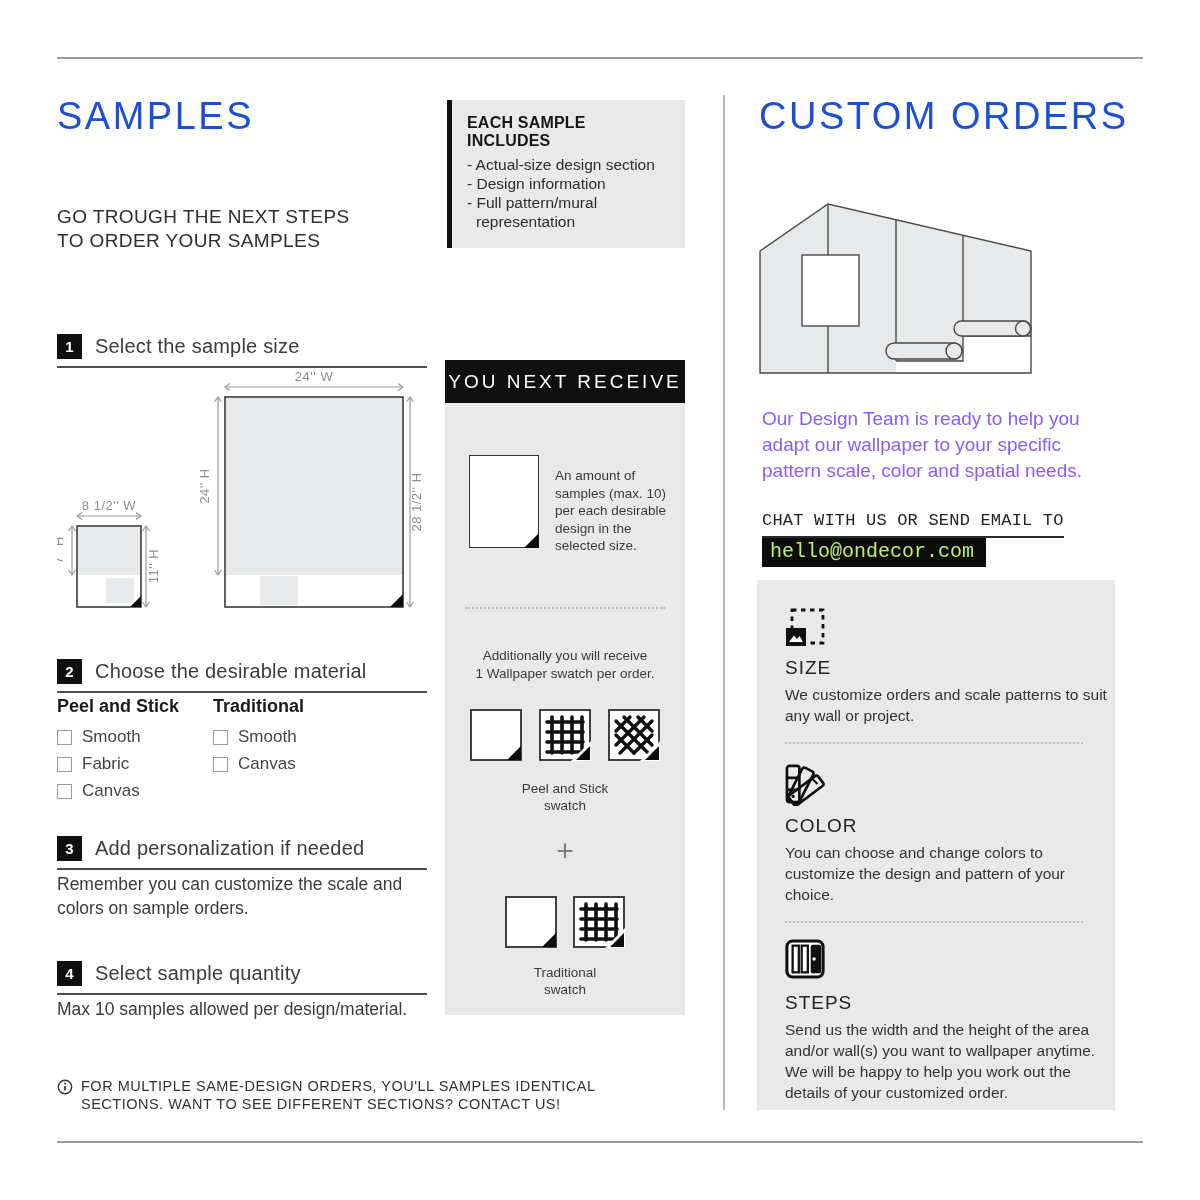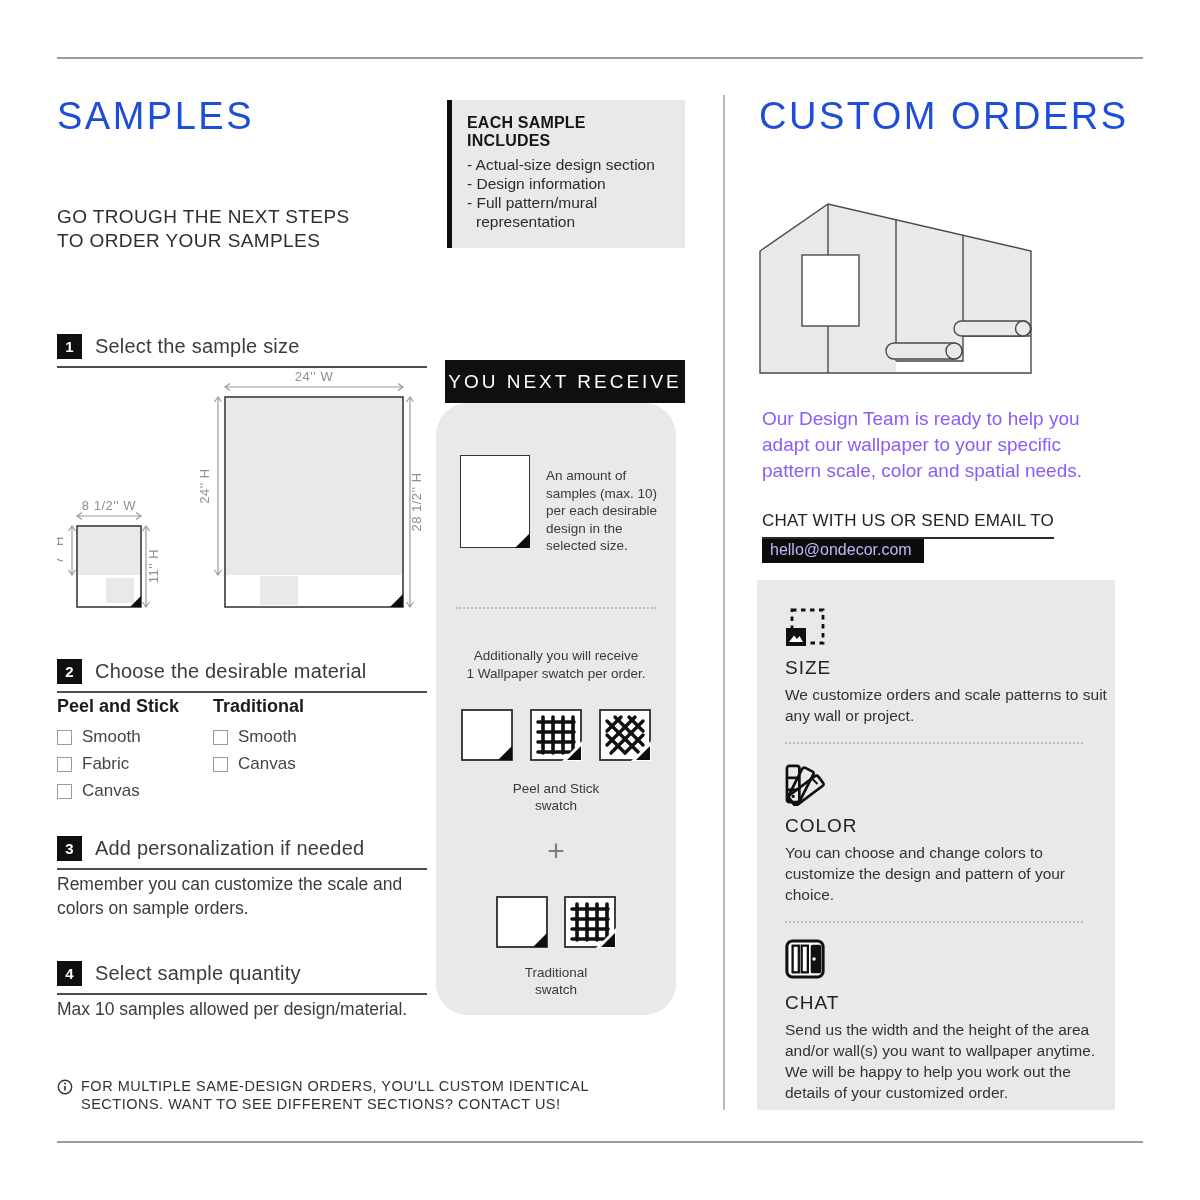--- a/index.html
+++ b/index.html
@@ -28,40 +28,40 @@
 
   .body-text { font-size:17.5px; color:#3c3c3c; line-height:24px; }
 
   .inc-box { position:absolute; left:447px; top:100px; width:238px; background:#e9e9ea;
     border-left:5px solid #0f0f0f; padding:14px 12px 17px 15px; box-sizing:border-box; }
   .inc-title { font-size:16px; font-weight:700; color:#161616; letter-spacing:0.2px; margin-bottom:5px; }
   .inc-item { font-size:15.5px; color:#2c2c2c; line-height:19px; padding-left:9px; text-indent:-9px; }
 
   .receive-bar { position:absolute; left:445px; top:360px; width:240px; height:43px; background:#0f0f0f;
     color:#ffffff; display:flex; align-items:center; justify-content:center; font-size:19px; letter-spacing:3px; }
-  .receive-panel { position:absolute; left:436px; top:403px; width:240px; height:612px; background:#e9e9ea; box-sizing:border-box;border-radius:32px; }
+  .receive-panel { position:absolute; left:445px; top:403px; width:240px; height:612px; background:#e9e9ea; box-sizing:border-box; }
 
   .sheet-row { display:flex; margin:52px 0 0 24px; }
   .sheet { width:70px; height:93px; background:#fff; border:1.5px solid #333; position:relative; box-sizing:border-box; }
   .sheet::after { content:""; position:absolute; right:-1px; bottom:-1px; width:0; height:0;
     border-left:15px solid transparent; border-bottom:15px solid #0d0d0d; }
   .sheet-text { font-size:13.5px; color:#3a3a3a; line-height:17.5px; width:124px; margin-left:16px; margin-top:12px; }
 
   .dotted { border-top:2px dotted #bdbdbd; height:0; }
   .receive-panel .dotted { margin:52px 20px 0 20px; }
 
   .center-note { text-align:center; font-size:13.5px; color:#3a3a3a; line-height:18px; margin-top:38px; }
   .swatch-row { display:flex; justify-content:center; gap:17px; margin-top:26px; }
   .swatch-label { text-align:center; font-size:13.5px; color:#3a3a3a; line-height:17px; margin-top:19px; }
   .plus { text-align:center; font-size:30px; font-weight:300; color:#7d7d7d; margin-top:22px; line-height:30px; }
 
   .co-intro { font-size:19px; line-height:26px; color:#8b5cf6; width:362px; }
   .chat-label { font-size:17px; color:#232323; letter-spacing:0.2px; border-bottom:2px solid #2b2b2b;
     padding-bottom:6px; display:inline-block; }
-  .email-badge { display:inline-block; background:#0c0c0c; color:#c4b5fd; font-size:16px; padding:2px 12px 4px 8px; }
+  .email-badge { display:inline-block; background:#0c0c0c; color:#bef264; font-size:20px; padding:2px 12px 4px 8px; }
 
   .co-panel { position:absolute; left:757px; top:580px; width:358px; height:530px; background:#e9e9ea;
     box-sizing:border-box; padding:28px 8px 20px 28px; }
   .feat-title { font-size:19px; color:#222; letter-spacing:1px; margin-top:9px; }
   .feat-text { font-size:15.5px; color:#333; line-height:21px; margin-top:5px; width:325px; }
   .co-panel .dotted { margin:16px 24px 0 0; }
   .feat-icon { display:block; }
   .mt20 { margin-top:20px; } .mt16 { margin-top:16px; }
 
   .footer-note { position:absolute; left:57px; top:1078px; display:flex; gap:8px; align-items:flex-start; }
@@ -174,21 +174,21 @@
 </div>
 <div class="abs body-text" style="left:57px; top:997px; width:380px;">Max 10 samples allowed per design/material.</div>
 
 <div class="footer-note">
   <svg width="16" height="16" viewBox="0 0 16 16" style="margin-top:1px;">
     <circle cx="8" cy="8" r="6.7" fill="none" stroke="#333" stroke-width="1.4"></circle>
     <line x1="8" y1="7" x2="8" y2="11.4" stroke="#333" stroke-width="1.7"></line>
     <circle cx="8" cy="4.5" r="1" fill="#333"></circle>
   </svg>
   <div class="note-text">
-    <div>FOR MULTIPLE SAME-DESIGN ORDERS, YOU'LL CUSTOM IDENTICAL</div>
+    <div>FOR MULTIPLE SAME-DESIGN ORDERS, YOU'LL SAMPLES IDENTICAL</div>
     <div>SECTIONS. WANT TO SEE DIFFERENT SECTIONS? CONTACT US!</div>
   </div>
 </div>
 
 <div class="inc-box">
   <div class="inc-title">EACH SAMPLE INCLUDES</div>
   <div class="inc-item">- Actual-size design section</div>
   <div class="inc-item">- Design information</div>
   <div class="inc-item">- Full pattern/mural representation</div>
 </div>
@@ -296,21 +296,21 @@
   <g fill="#e8e9ea" stroke="#4a4a4a" stroke-width="1.4">
     <rect x="136" y="153" width="76" height="16" rx="8"></rect>
     <circle cx="204" cy="161" r="8"></circle>
     <rect x="204" y="131" width="77" height="15" rx="7.5"></rect>
     <circle cx="273" cy="138.5" r="7.5"></circle>
   </g>
 </svg>
 
 <div class="abs co-intro" style="left:762px; top:406px;">Our Design Team is ready to help you adapt our wallpaper to your specific pattern scale, color and spatial needs.</div>
 
-<div class="abs" style="left:762px; top:511px;">
+<div class="abs" style="left:762px; top:511px;font-family:Liberation Mono, monospace;">
   <div class="chat-label">CHAT WITH US OR SEND EMAIL TO</div>
   <div style="margin-top:0;">
     <span class="email-badge">hello@ondecor.com</span>
   </div>
 </div>
 
 <div class="co-panel">
 
   <svg class="feat-icon" width="40" height="40" viewBox="0 0 40 40">
     <rect x="7" y="2" width="31" height="33" fill="none" stroke="#101010" stroke-width="2.8" stroke-dasharray="4.5 4.5"></rect>
@@ -337,15 +337,15 @@
   <div class="feat-text">You can choose and change colors to customize the design and pattern of your choice.</div>
   <div class="dotted"></div>
 
   <svg class="feat-icon mt16" width="40" height="40" viewBox="0 0 42 42">
     <rect x="2" y="2" width="38" height="38" rx="6" fill="#ffffff" stroke="#101010" stroke-width="3.2"></rect>
     <rect x="8" y="7" width="6.5" height="28" fill="#ffffff" stroke="#101010" stroke-width="2.4"></rect>
     <rect x="17.5" y="7" width="6.5" height="28" fill="#ffffff" stroke="#101010" stroke-width="2.4"></rect>
     <rect x="27" y="6" width="11" height="30" rx="2" fill="#101010"></rect>
     <circle cx="30.5" cy="21" r="1.8" fill="#ffffff"></circle>
   </svg>
-  <div class="feat-title" style="margin-top:13px;">CHAT</div>
+  <div class="feat-title" style="margin-top:13px;">STEPS</div>
   <div class="feat-text">Send us the width and the height of the area and/or wall(s) you want to wallpaper anytime. We will be happy to help you work out the details of your customized order.</div>
 </div>
 
 </body></html>

